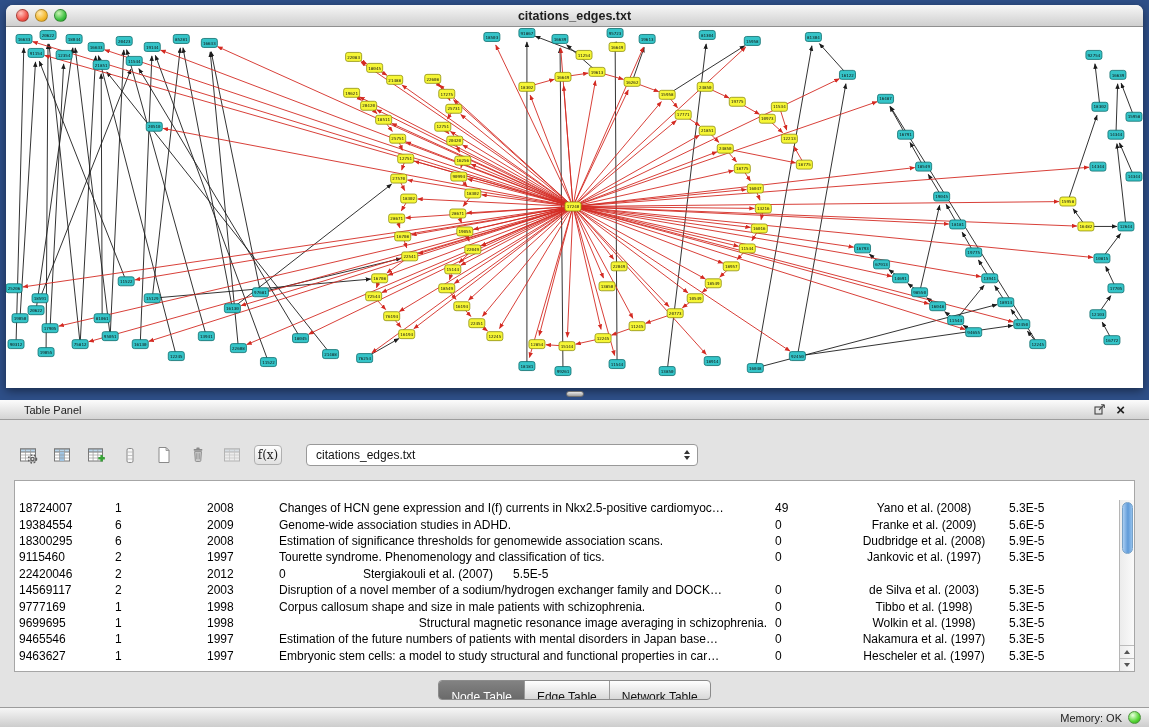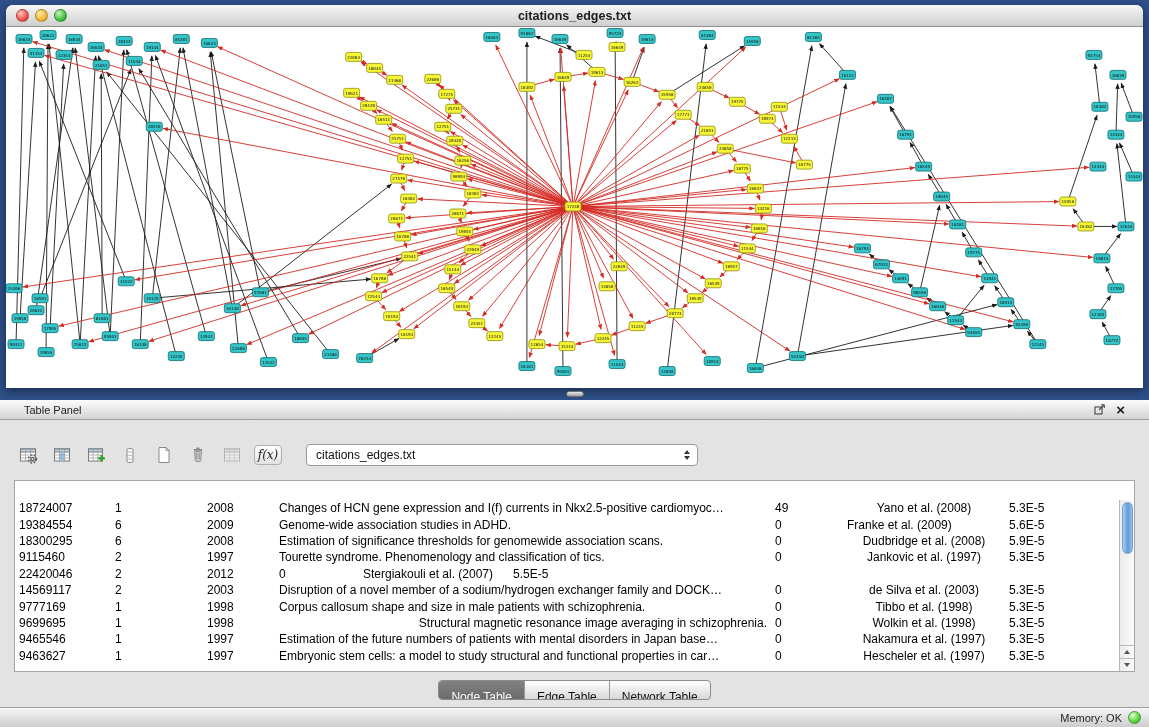--- a/index.html
+++ b/index.html
@@ -30,21 +30,21 @@
   .panel-header { flex:0 0 20px; background:linear-gradient(#fcfcfc,#d4d4d4);
     border-bottom:1px solid #9d9d9d; display:flex; align-items:center; padding:0 24px; }
   .panel-title { font-size:11px; color:#222; flex:1; }
   .panel-header-icons { display:flex; align-items:center; gap:10px; }
   .close-x { font-size:15px; font-weight:700; color:#222; line-height:1; cursor:default; }
 
   .toolbar { flex:0 0 30px; margin:20px 0 0 16px; display:flex; align-items:center; gap:10px; }
   .tool-btn { width:24px; height:24px; display:flex; align-items:center; justify-content:center; }
   .fx-btn { width:28px; height:20px; border:1px solid #b0b0b0; border-radius:4px;
     background:linear-gradient(#fefefe,#e1e1e1); display:flex; align-items:center; justify-content:center;
-    font-family:"DejaVu Serif", serif; font-style:italic; font-size:12px; color:#222; }
+    font-family:"DejaVu Serif", serif; font-size:12px; color:#222; }
   .combo { position:relative; margin-left:14px; width:392px; height:22px; background:#fff;
     border:1px solid #999; border-radius:4px; display:flex; align-items:center;
     padding:0 22px 0 9px; font-size:12px; color:#111; }
   .combo-arrows { position:absolute; right:7px; top:5px; display:flex; flex-direction:column; gap:2px; }
   .arr-up { width:0; height:0; border-left:3.5px solid transparent; border-right:3.5px solid transparent; border-bottom:4px solid #333; }
   .arr-dn { width:0; height:0; border-left:3.5px solid transparent; border-right:3.5px solid transparent; border-top:4px solid #333; }
 
   .table-wrap { position:relative; margin:10px 14px 0 14px; height:192px;
     background:#fff; border:1px solid #a6a6a6; overflow:hidden; }
   .thead { display:flex; height:19px; background:linear-gradient(#e9f3fa,#cde3f1);
@@ -1007,21 +1007,21 @@
           <div class="td" style="width: 72px; text-align: left;">49</div>
           <div class="td" style="width: 162px; text-align: center;">Yano et al. (2008)</div>
           <div class="td" style="width: 90px; text-align: left;">5.3E-5</div>
         </div>
         <div class="tr">
           <div class="td" style="width: 96px; text-align: left;">19384554</div>
           <div class="td" style="width: 92px; text-align: left;">6</div>
           <div class="td" style="width: 72px; text-align: left;">2009</div>
           <div class="td" style="width: 496px; text-align: left;">Genome-wide association studies in ADHD.</div>
           <div class="td" style="width: 72px; text-align: left;">0</div>
-          <div class="td" style="width: 162px; ">Franke et al. (2009)</div>
+          <div class="td" style="width: 162px; text-align: center;">Franke et al. (2009)</div>
           <div class="td" style="width: 90px; text-align: left;">5.6E-5</div>
         </div>
         <div class="tr">
           <div class="td" style="width: 96px; text-align: left;">18300295</div>
           <div class="td" style="width: 92px; text-align: left;">6</div>
           <div class="td" style="width: 72px; text-align: left;">2008</div>
           <div class="td" style="width: 496px; text-align: left;">Estimation of significance thresholds for genomewide association scans.</div>
           <div class="td" style="width: 72px; text-align: left;">0</div>
           <div class="td" style="width: 162px; text-align: center;">Dudbridge et al. (2008)</div>
           <div class="td" style="width: 90px; text-align: left;">5.9E-5</div>

